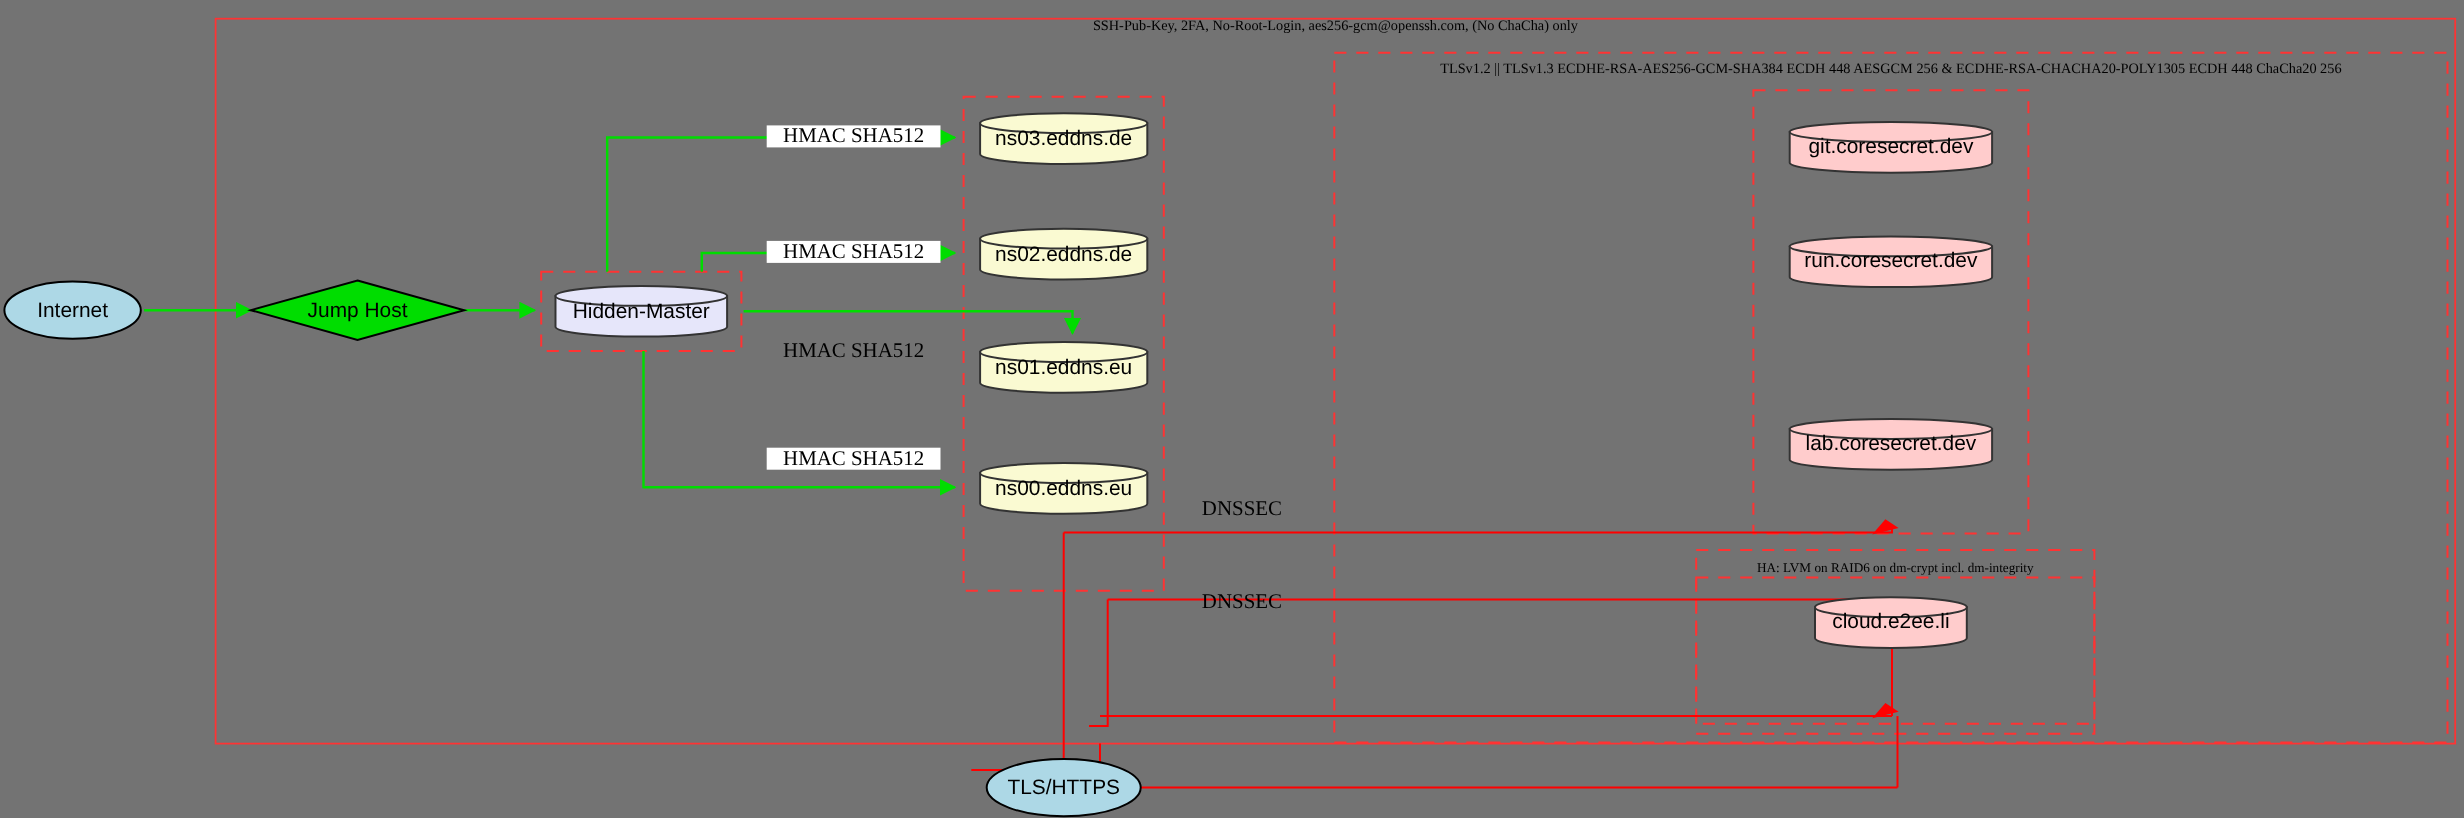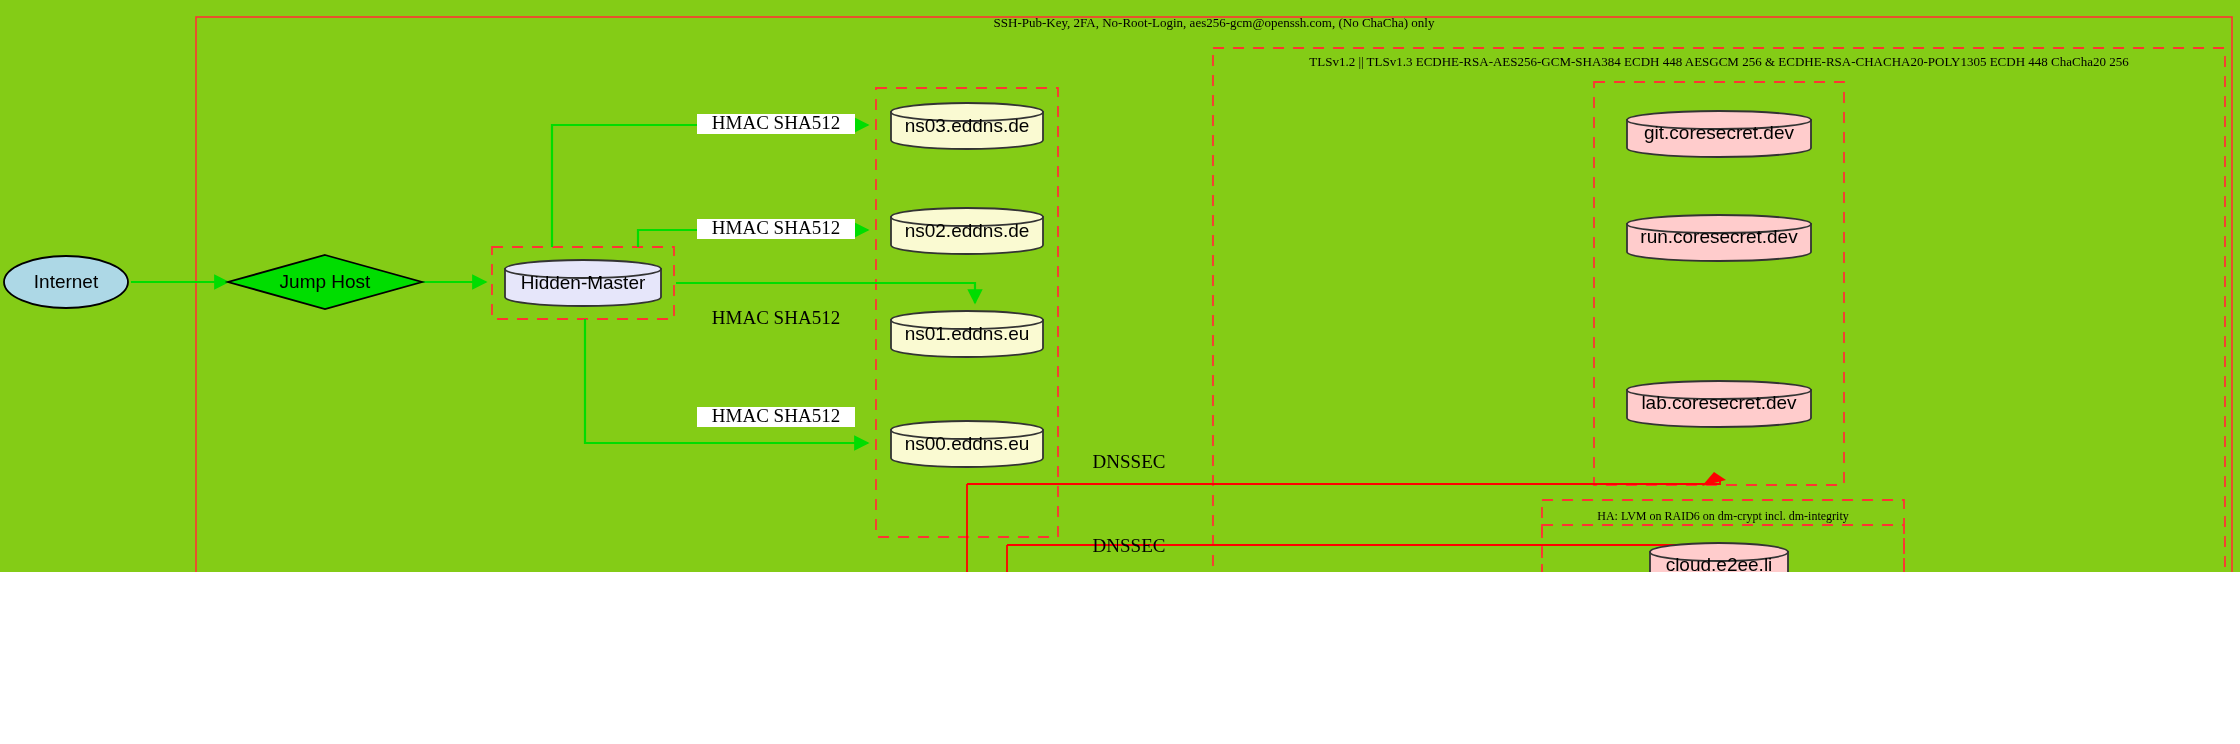--- a/index.html
+++ b/index.html
@@ -3,22 +3,22 @@
 <meta charset="utf-8">
 <style>
   html, body {
     margin: 0;
     padding: 0;
     background: #ffffff;
   }
   #canvas-root {
     position: relative;
     width: 2240px;
-    height: 572px;
-    background: #84cc16;
+    height: 744px;
+    background: #737373;
     font-family: "Liberation Sans", sans-serif;
     overflow: hidden;
   }
   svg.diagram {
     position: absolute;
     top: 0;
     left: 0;
     width: 2240px;
     height: 744px;
   }

